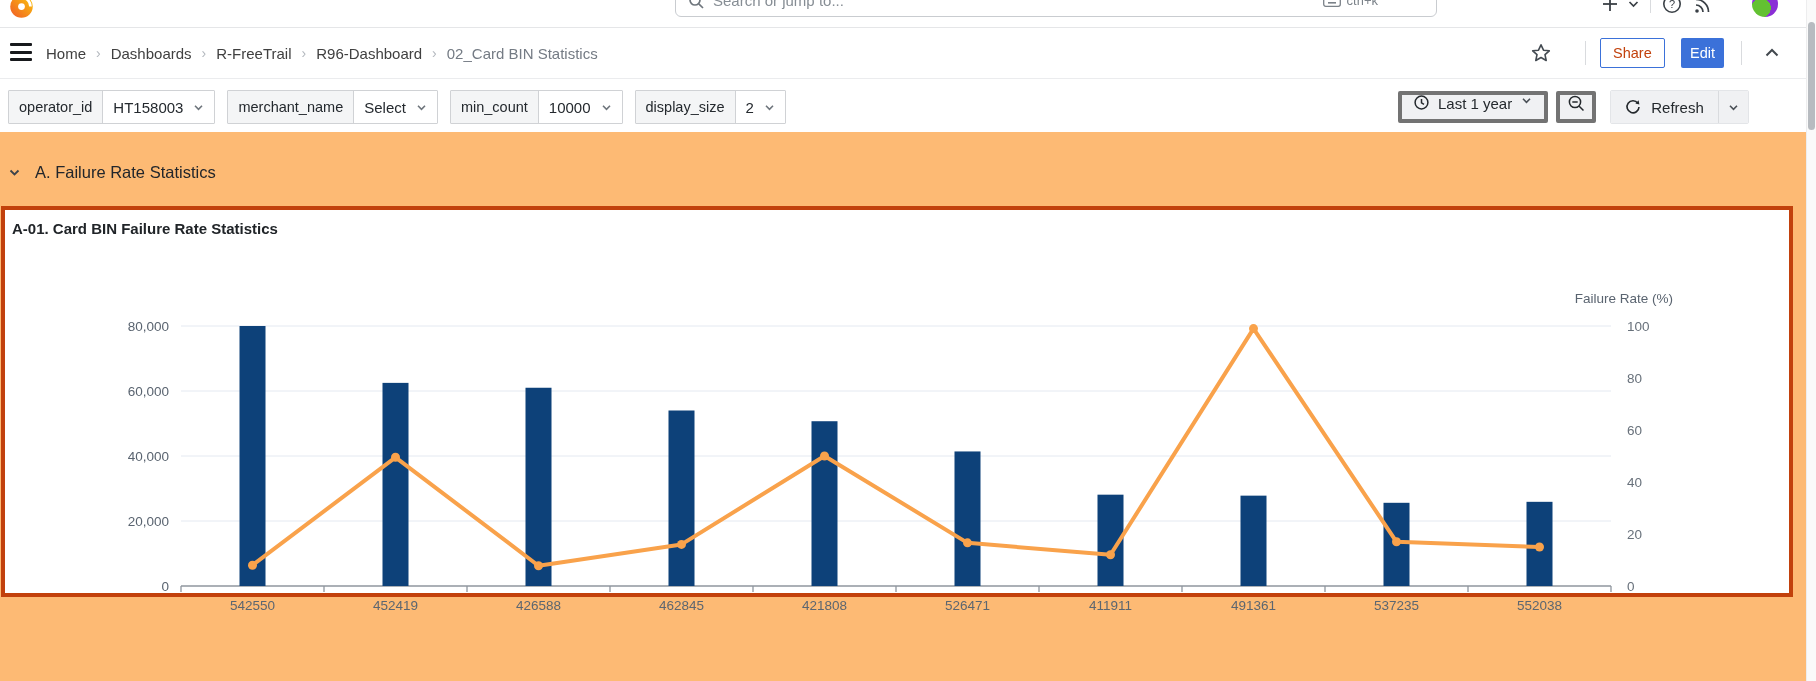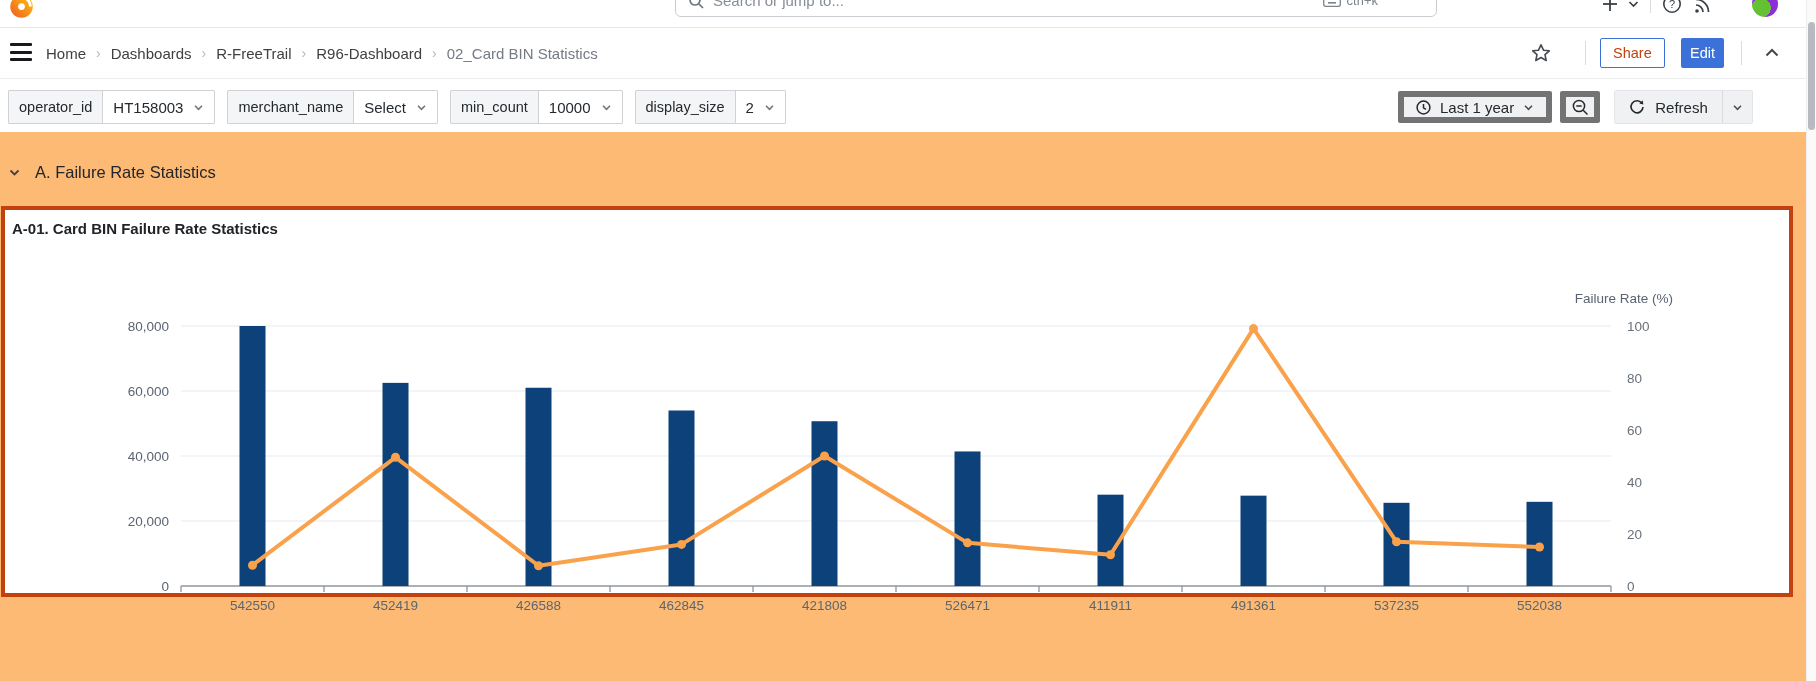--- a/index.html
+++ b/index.html
@@ -45,22 +45,22 @@
   
   .controls-row{position:absolute;left:0;top:80px;width:1806px;height:52px;background:#fff;}
   .vars{position:absolute;left:8px;top:10px;display:flex;gap:12px;}
   .var-ctl{display:flex;align-items:stretch;height:32px;border:1px solid #d0d2d5;border-radius:1px;
            overflow:hidden;background:#fff;}
   .var-label{display:flex;align-items:center;padding:0 10px;background:#f4f5f6;
              border-right:1px solid #d0d2d5;font-size:14.5px;color:#24292e;}
   .var-value{display:flex;align-items:center;gap:10px;padding:0 10px;background:#fff;
              font-size:15px;color:#24292e;cursor:pointer;}
   .time-cluster{position:absolute;left:1398px;top:10px;display:flex;align-items:center;}
-  .gbtn{height:32px;background:#f0f1f3;border:6px solid #737373;border-radius:2px;
-        display:flex;align-items:center;gap:9px;padding:0 12px;font-size:15px;color:#24292d;
+  .gbtn{height:32px;background:#f0f1f3;border:4px solid #737373;border-radius:2px;
+        display:flex;gap:9px;padding:0 12px;font-size:15px;color:#24292d;
         box-sizing:border-box;cursor:pointer;}
   .zoomout{width:40px;justify-content:center;padding:0;margin-left:8px;}
   .refresh-group{display:flex;margin-left:14px;border:1px solid #e3e5e8;border-radius:2px;overflow:hidden;}
   .refresh-main{height:32px;background:#f0f1f3;display:flex;align-items:center;gap:10px;
                 padding:0 14px;font-size:15px;color:#24292d;box-sizing:border-box;cursor:pointer;}
   .refresh-chev{width:30px;height:32px;background:#f0f1f3;border-left:1px solid #d9dbde;
                 display:flex;align-items:center;justify-content:center;cursor:pointer;box-sizing:border-box;}
 
   
   .canvas{position:absolute;left:0;top:132px;width:1806px;height:549px;background:#fdba74;}

